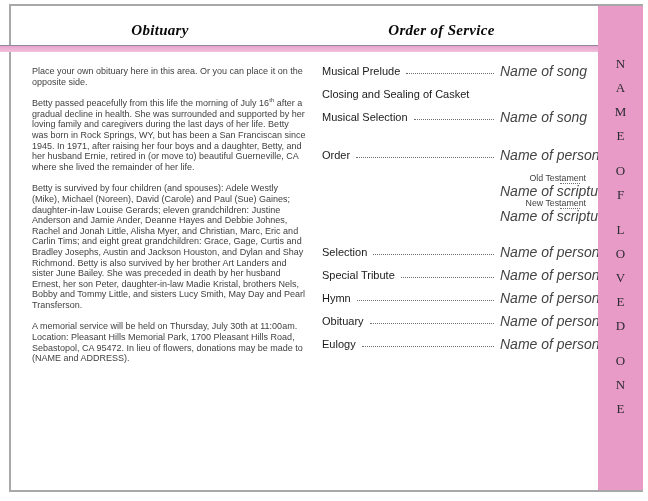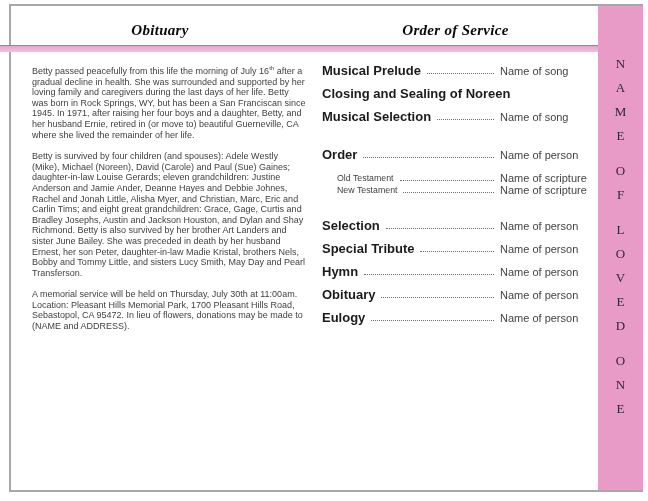--- a/index.html
+++ b/index.html
@@ -10,21 +10,21 @@
   .frame{
     position:absolute;left:9px;top:4px;width:634px;height:488px;
     border:2px solid #a8a8a8;box-sizing:border-box;background:#ffffff;
   }
   .col-title{
     position:absolute;top:22px;text-align:center;
     font-family:"Liberation Serif", serif;font-style:italic;font-weight:bold;
     font-size:15px;color:#0a0a0a;letter-spacing:0.3px;
   }
   .title-left{left:10px;width:300px;}
-  .title-right{left:314px;width:283px;}
+  .title-right{left:300px;width:283px;}
   .pink-band{
     position:absolute;left:0;top:45px;width:599px;height:7px;
     border-top:1px solid #8d87a0;
     background:linear-gradient(#e7a3cd,#f2c0dc);
     box-sizing:border-box;z-index:2;
   }
   .sidebar{
     position:absolute;left:598px;top:6px;width:45px;height:484px;
     background:#e89bc6;z-index:3;
     display:flex;flex-direction:column;align-items:center;
@@ -39,28 +39,28 @@
     position:absolute;left:32px;top:66px;width:274px;
     font-size:9px;line-height:10.6px;color:#3f3f3f;
   }
   .left-col p{margin:0 0 11px 0;}
   .left-col sup{font-size:6px;line-height:0;}
   .right-col{
     position:absolute;left:322px;top:66px;width:264px;
     font-size:9px;color:#3f3f3f;
   }
   .row{display:flex;align-items:flex-end;margin-bottom:13px;line-height:10px;}
-  .row .label{font-weight:bold;color:#1b1b1b;white-space:nowrap;font-size:13px;}
+  .row .label{font-weight:normal;color:#1b1b1b;white-space:nowrap;font-size:11px;}
   .row .suffix{margin-left:4px;color:#3f3f3f;white-space:nowrap;}
   .row .leader{
     flex:1;height:0;border-bottom:1.6px dotted #6e6e6e;
     margin:0 6px 2px 6px;min-width:20px;
   }
-  .row .value{flex:none;width:86px;font-size:11px;color:#444;white-space:nowrap;}
-  .row.sub{padding-left:15px;margin-bottom:2px;}
+  .row .value{flex:none;width:86px;font-size:14px;color:#444;white-space:nowrap;font-style:italic;}
+  .row.sub{padding-left:15px;margin-bottom:2px;flex-direction:column;}
   .row.sub .label{font-weight:normal;color:#3f3f3f;font-size:8.8px;}
   .row.group{margin-bottom:3px;}
   .row.gap-after{margin-bottom:26px;}
   .row.tight{margin-bottom:28px;}
 </style>
 </head>
 <body>
 
 <div class="frame"></div>
 
@@ -70,37 +70,38 @@
 <div class="pink-band"></div>
 
 <div class="sidebar">
   <div class="word">NAME</div>
   <div class="word">OF</div>
   <div class="word">LOVED</div>
   <div class="word">ONE</div>
 </div>
 
 <div class="left-col">
+  <p>Place your own obituary here in this area. Or you can place it on the opposite side.</p>
   <p><span>Betty passed peacefully from this life the morning of July 16</span><sup>th</sup><span> after a gradual decline in health.  She was surrounded and supported by her loving family and caregivers during the last days of her life.  Betty was born in Rock Springs, WY, but has been a San Franciscan since 1945.  In 1971, after raising her four boys and a daughter, Betty, and her husband Ernie, retired in (or move to) beautiful Guerneville, CA where she lived the remainder of her life.</span></p>
   <p>Betty is survived by four children (and spouses): Adele Westly (Mike), Michael (Noreen), David (Carole) and Paul (Sue) Gaines;  daughter-in-law Louise Gerards;  eleven grandchildren: Justine Anderson and Jamie Ander, Deanne Hayes and Debbie Johnes, Rachel and Jonah Little, Alisha Myer, and Christian, Marc, Eric and Carlin Tims;  and eight great grandchildren: Grace, Gage, Curtis and Bradley Josephs, Austin and Jackson Houston, and Dylan and Shay Richmond.  Betty is also survived by her brother Art Landers and sister June Bailey.  She was preceded in death by her husband Ernest, her son Peter, daughter-in-law Madie Kristal, brothers Nels, Bobby and Tommy Little, and sisters Lucy Smith, May Day and Pearl Transferson.</p>
   <p>A memorial service will be held on Thursday, July 30th at 11:00am.  Location:  Pleasant Hills Memorial Park, 1700 Pleasant Hills Road, Sebastopol, CA 95472.  In lieu of flowers, donations may be made to (NAME and ADDRESS).</p>
 </div>
 
 <div class="right-col">
 
   <div class="row">
     <span class="label">Musical Prelude</span>
     <span class="leader"></span>
     <span class="value">Name of song</span>
   </div>
 
 
 
   <div class="row">
-    <span class="label">Closing and Sealing of Noreen</span>
+    <span class="label">Closing and Sealing of Casket</span>
   </div>
 
   <div class="row tight">
     <span class="label">Musical Selection</span>
     <span class="leader"></span>
     <span class="value">Name of song</span>
   </div>
 
   <div class="row">
     <span class="label">Order</span>

